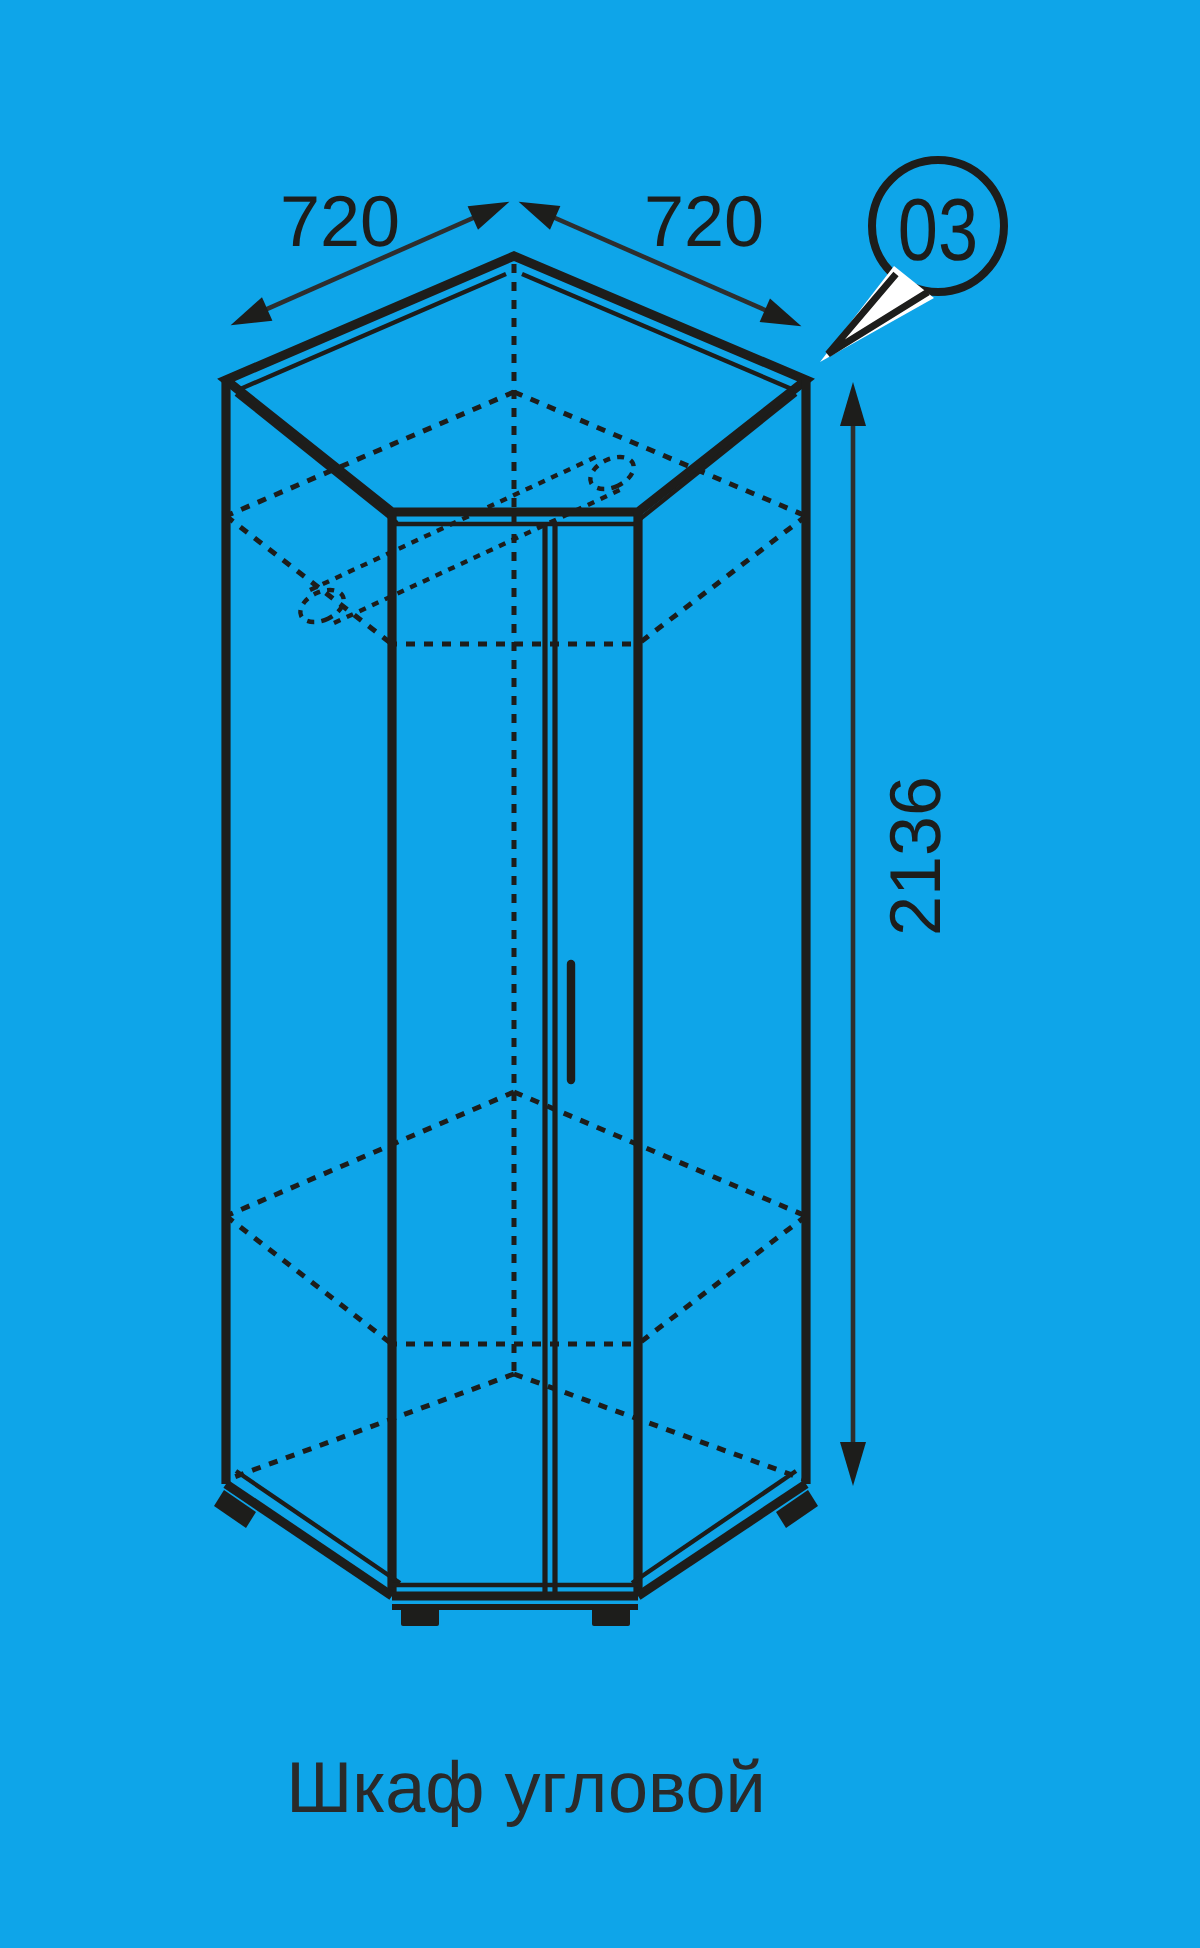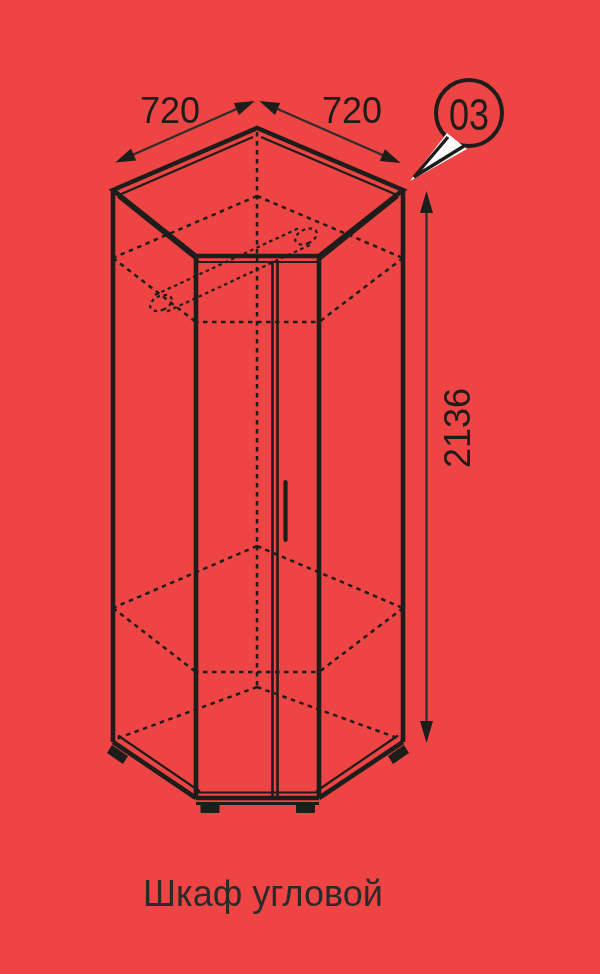--- a/index.html
+++ b/index.html
@@ -1,20 +1,20 @@
 <!DOCTYPE html>
 <html><head>
 <meta charset="utf-8">
 <style>
   html, body { margin: 0; padding: 0; background: #ffffff; }
   .canvas {
     position: relative;
     width: 600px;
     height: 974px;
-    background: #ef4444;
+    background: #0ea5e9;
     font-family: "Liberation Sans", "DejaVu Sans", sans-serif;
     overflow: hidden;
   }
   svg { display: block; }
   .ink-stroke   { stroke: #1d1d1b; fill: none; }
   .ink-fill     { fill: #1d1d1b; stroke: none; }
   .thick        { stroke-width: 4.6; }
   .mid          { stroke-width: 3; }
   .thin         { stroke-width: 2.2; }
   .gapline      { stroke-width: 2.6; }

